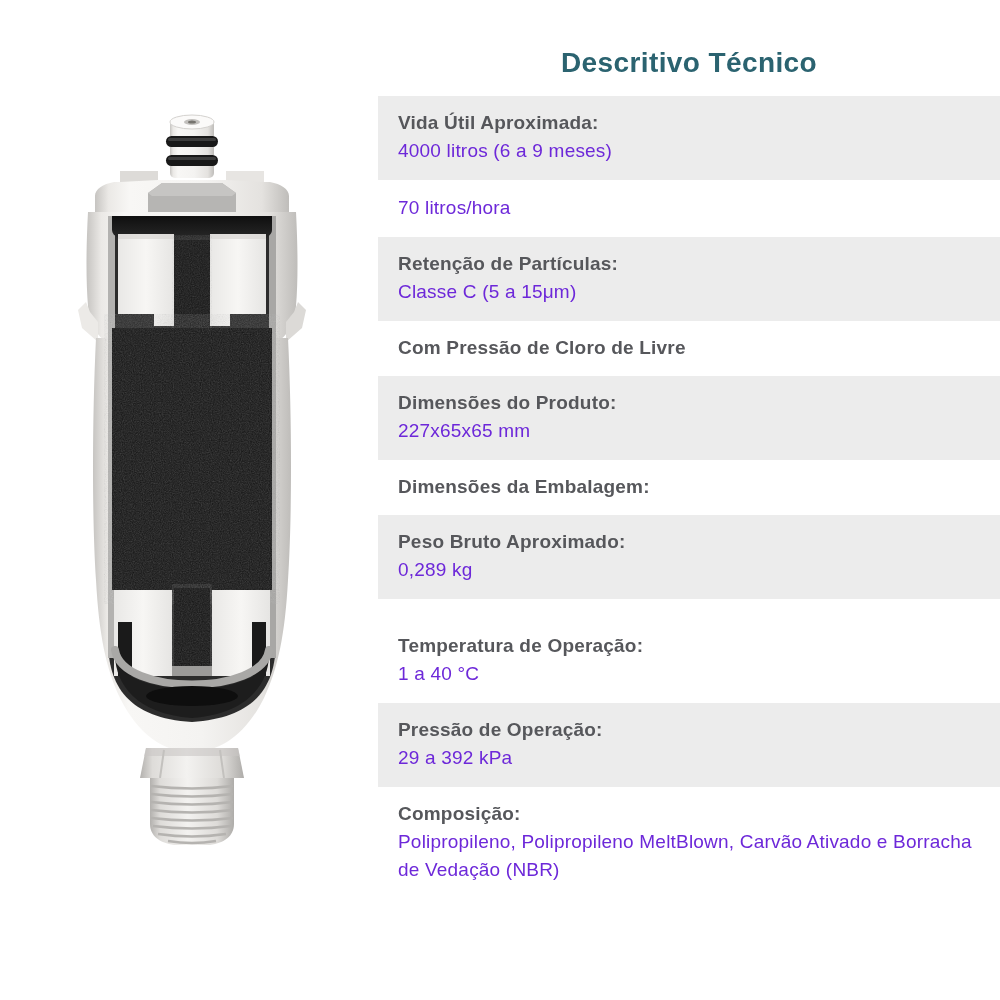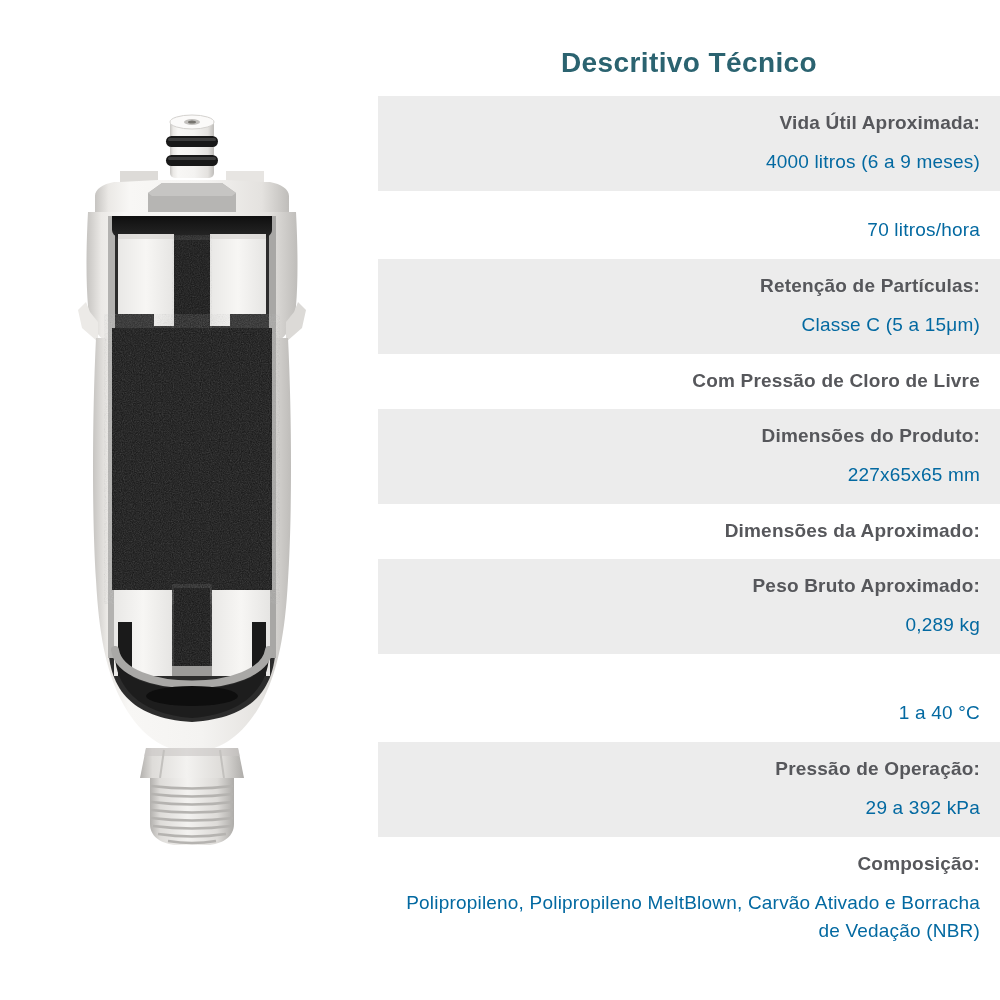--- a/index.html
+++ b/index.html
@@ -13,30 +13,30 @@
   
   .figure{position:absolute;left:60px;top:100px;width:300px;height:780px;}
   .figure svg{display:block;width:100%;height:100%;}
 
   
   .specs-col{position:absolute;left:378px;top:0;right:0;}
   .spec-title{
     margin:46px 0 16px 0;text-align:center;
     font-size:28px;line-height:34px;font-weight:700;color:#2b6370;letter-spacing:.4px;
   }
-  .rows{display:block;text-align:right;}
+  .rows{display:block;}
   .row{padding:13px 20px 15px 20px;background:#ffffff;}
   .row--stripe{background:#ececec;}
   .row--spaced{padding-top:33px;}
   .spec-label{
     font-size:19px;line-height:27px;font-weight:700;color:#56575b;letter-spacing:.2px;
   }
   .spec-value{
-    font-size:19px;line-height:28px;font-weight:400;color:#0369a1;letter-spacing:.2px;
-    margin-top:12px;max-width:590px;
+    font-size:19px;line-height:28px;font-weight:400;color:#6d28d9;letter-spacing:.2px;
+    margin-top:1px;max-width:590px;
   }
 </style>
 </head>
 <body>
 
 <div class="page">
 
   <div class="figure">
     <svg viewBox="0 0 300 780" xmlns="http://www.w3.org/2000/svg">
       <defs>
@@ -188,29 +188,30 @@
         <div class="spec-label">Com Pressão de Cloro de Livre</div>
 
       </div>
 
       <div class="row row--stripe">
         <div class="spec-label">Dimensões do Produto:</div>
         <div class="spec-value">227x65x65 mm</div>
       </div>
 
       <div class="row">
-        <div class="spec-label">Dimensões da Aproximado:</div>
+        <div class="spec-label">Dimensões da Embalagem:</div>
       </div>
 
       <div class="row row--stripe">
         <div class="spec-label">Peso Bruto Aproximado:</div>
         <div class="spec-value">0,289 kg</div>
       </div>
 
       <div class="row row--spaced">
+        <div class="spec-label">Temperatura de Operação:</div>
         <div class="spec-value">1 a 40 °C</div>
       </div>
 
       <div class="row row--stripe">
         <div class="spec-label">Pressão de Operação:</div>
         <div class="spec-value">29 a 392 kPa</div>
       </div>
 
       <div class="row">
         <div class="spec-label">Composição:</div>

